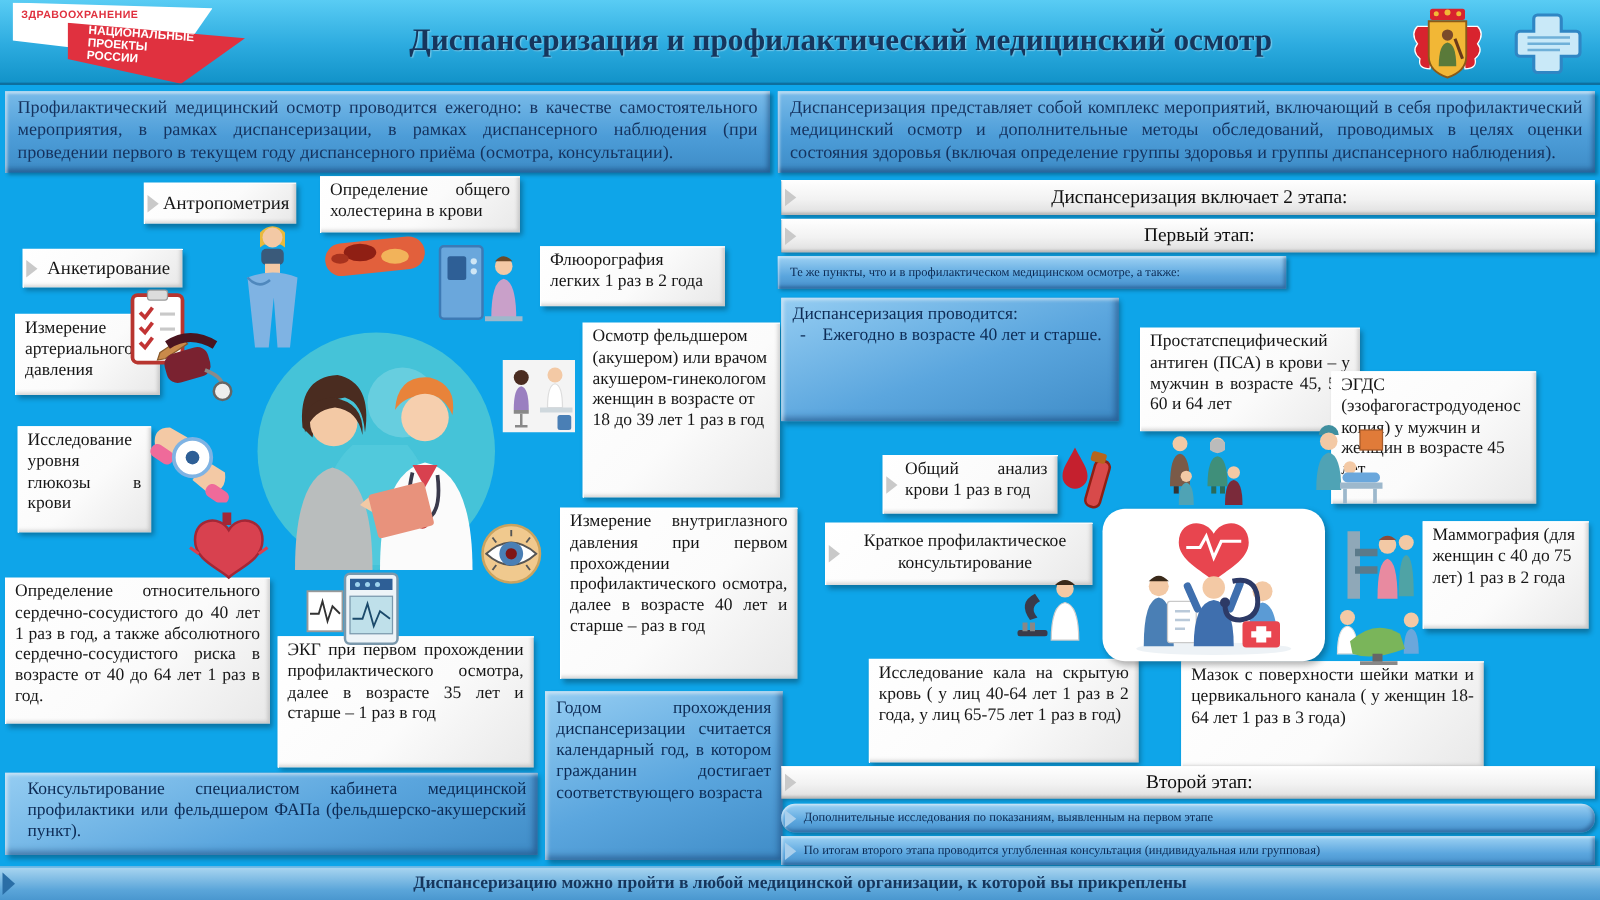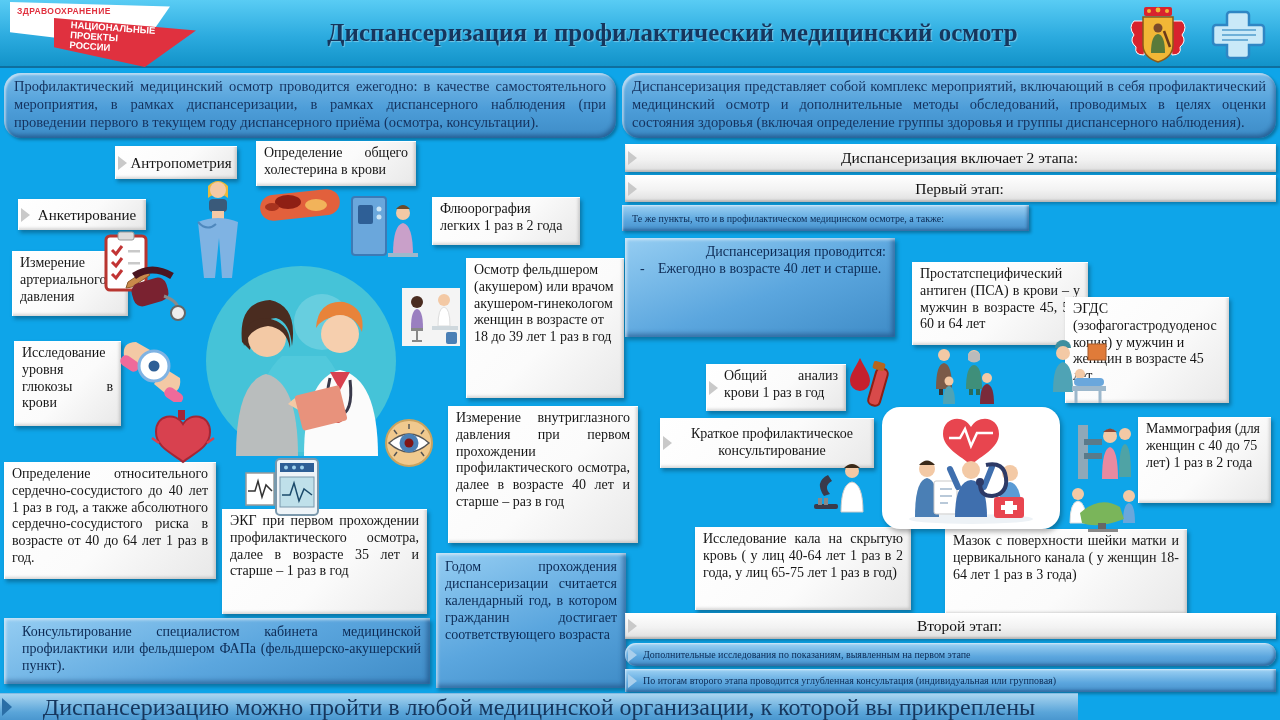--- a/index.html
+++ b/index.html
@@ -26,21 +26,21 @@
     font-size:8.5px; font-weight:bold; color:#e0313f; letter-spacing:.4px; }
   .np-red { position:absolute; left:44px; top:13px; width:142px; height:52px; background:#e0313f;
     clip-path:polygon(0 6%,100% 30%,64% 100%,0 62%); }
   .np-red-text { position:absolute; left:16px; top:8px; font-family:"Liberation Sans",sans-serif;
     font-size:9.5px; font-weight:bold; color:#ffffff; line-height:1.05; transform:rotate(4deg); }
 
   
   .intro { position:absolute; top:73px; height:65px; padding:5px 10px; box-sizing:border-box;
     background:linear-gradient(180deg,#79bbe9 0%,#4d9dd8 55%,#3d8cc7 100%);
     box-shadow:inset 2px 2px 2px rgba(255,255,255,.5), inset -2px -3px 4px rgba(10,45,90,.45), 2px 2px 3px rgba(0,0,0,.3);
-    color:#15325e; font-size:14.5px; line-height:1.24; text-align:justify;border-radius:17px; }
+    color:#15325e; font-size:14.5px; line-height:1.24; text-align:justify; }
 
   
   .wbox { background:linear-gradient(135deg,#ffffff 0%,#fbfbfb 55%,#e8e8e8 100%);
     box-shadow:inset 1px 1px 0 #fff, inset -2px -2px 3px rgba(0,0,0,.15), 2px 3px 4px rgba(0,0,0,.3);
     padding:4px 8px; font-size:14px; line-height:1.2; color:#161616; text-align:justify;
     overflow-wrap:break-word; }
   .wbar { background:linear-gradient(180deg,#ffffff 0%,#f2f2f2 55%,#dedede 100%);
     box-shadow:inset 0 1px 0 #fff, inset 0 -2px 2px rgba(0,0,0,.18), 2px 2px 3px rgba(0,0,0,.25);
     display:flex; align-items:center; justify-content:center; font-size:15.5px; color:#101010; }
 
@@ -53,30 +53,30 @@
     display:flex; align-items:center; font-size:10px; color:#0c2a53; padding:0 10px; box-sizing:border-box; }
 
   .chev { padding-left:18px; }
   .chev::before { content:""; position:absolute; left:3px; top:50%; transform:translateY(-50%);
     width:0; height:0; border-left:9px solid #c9c9c9;
     border-top:7px solid transparent; border-bottom:7px solid transparent; }
   .bbar.chev::before { border-left-color:#a9cfec; }
 
   .center-text { display:flex; align-items:center; justify-content:center; text-align:center; }
 
-  .freq-title { text-align:right; }
+  .freq-title { text-align:left; }
   .freq-item { position:relative; padding-left:24px; }
   .freq-item::before { content:"-"; position:absolute; left:6px; }
 
   
-  .footer { position:absolute; left:0; top:693px; width:1078px; height:27px;
+  .footer { position:absolute; left:0; top:693px; width:1280px; height:27px;
     background:linear-gradient(180deg,#a9d5f0 0%,#5aa5d9 70%,#4a97cf 100%);
     border-top:1px solid #86bce2; box-sizing:border-box;
     display:flex; align-items:center; justify-content:center;
-    font-size:24px; font-weight:normal; color:#16365d; }
+    font-size:14px; font-weight:bold; color:#16365d; }
   .footer::before { content:""; position:absolute; left:2px; top:50%; transform:translateY(-50%);
     border-left:10px solid #2a6ea6; border-top:9px solid transparent; border-bottom:9px solid transparent; }
 
   .ic { position:absolute; }
   .ic svg { width:100%; height:100%; display:block; }
 
   .medteam-card { position:absolute; left:882px; top:407px; width:178px; height:122px;
     background:#ffffff; border-radius:18px; box-shadow:2px 3px 5px rgba(0,0,0,.3); }
 </style>
 </head>

